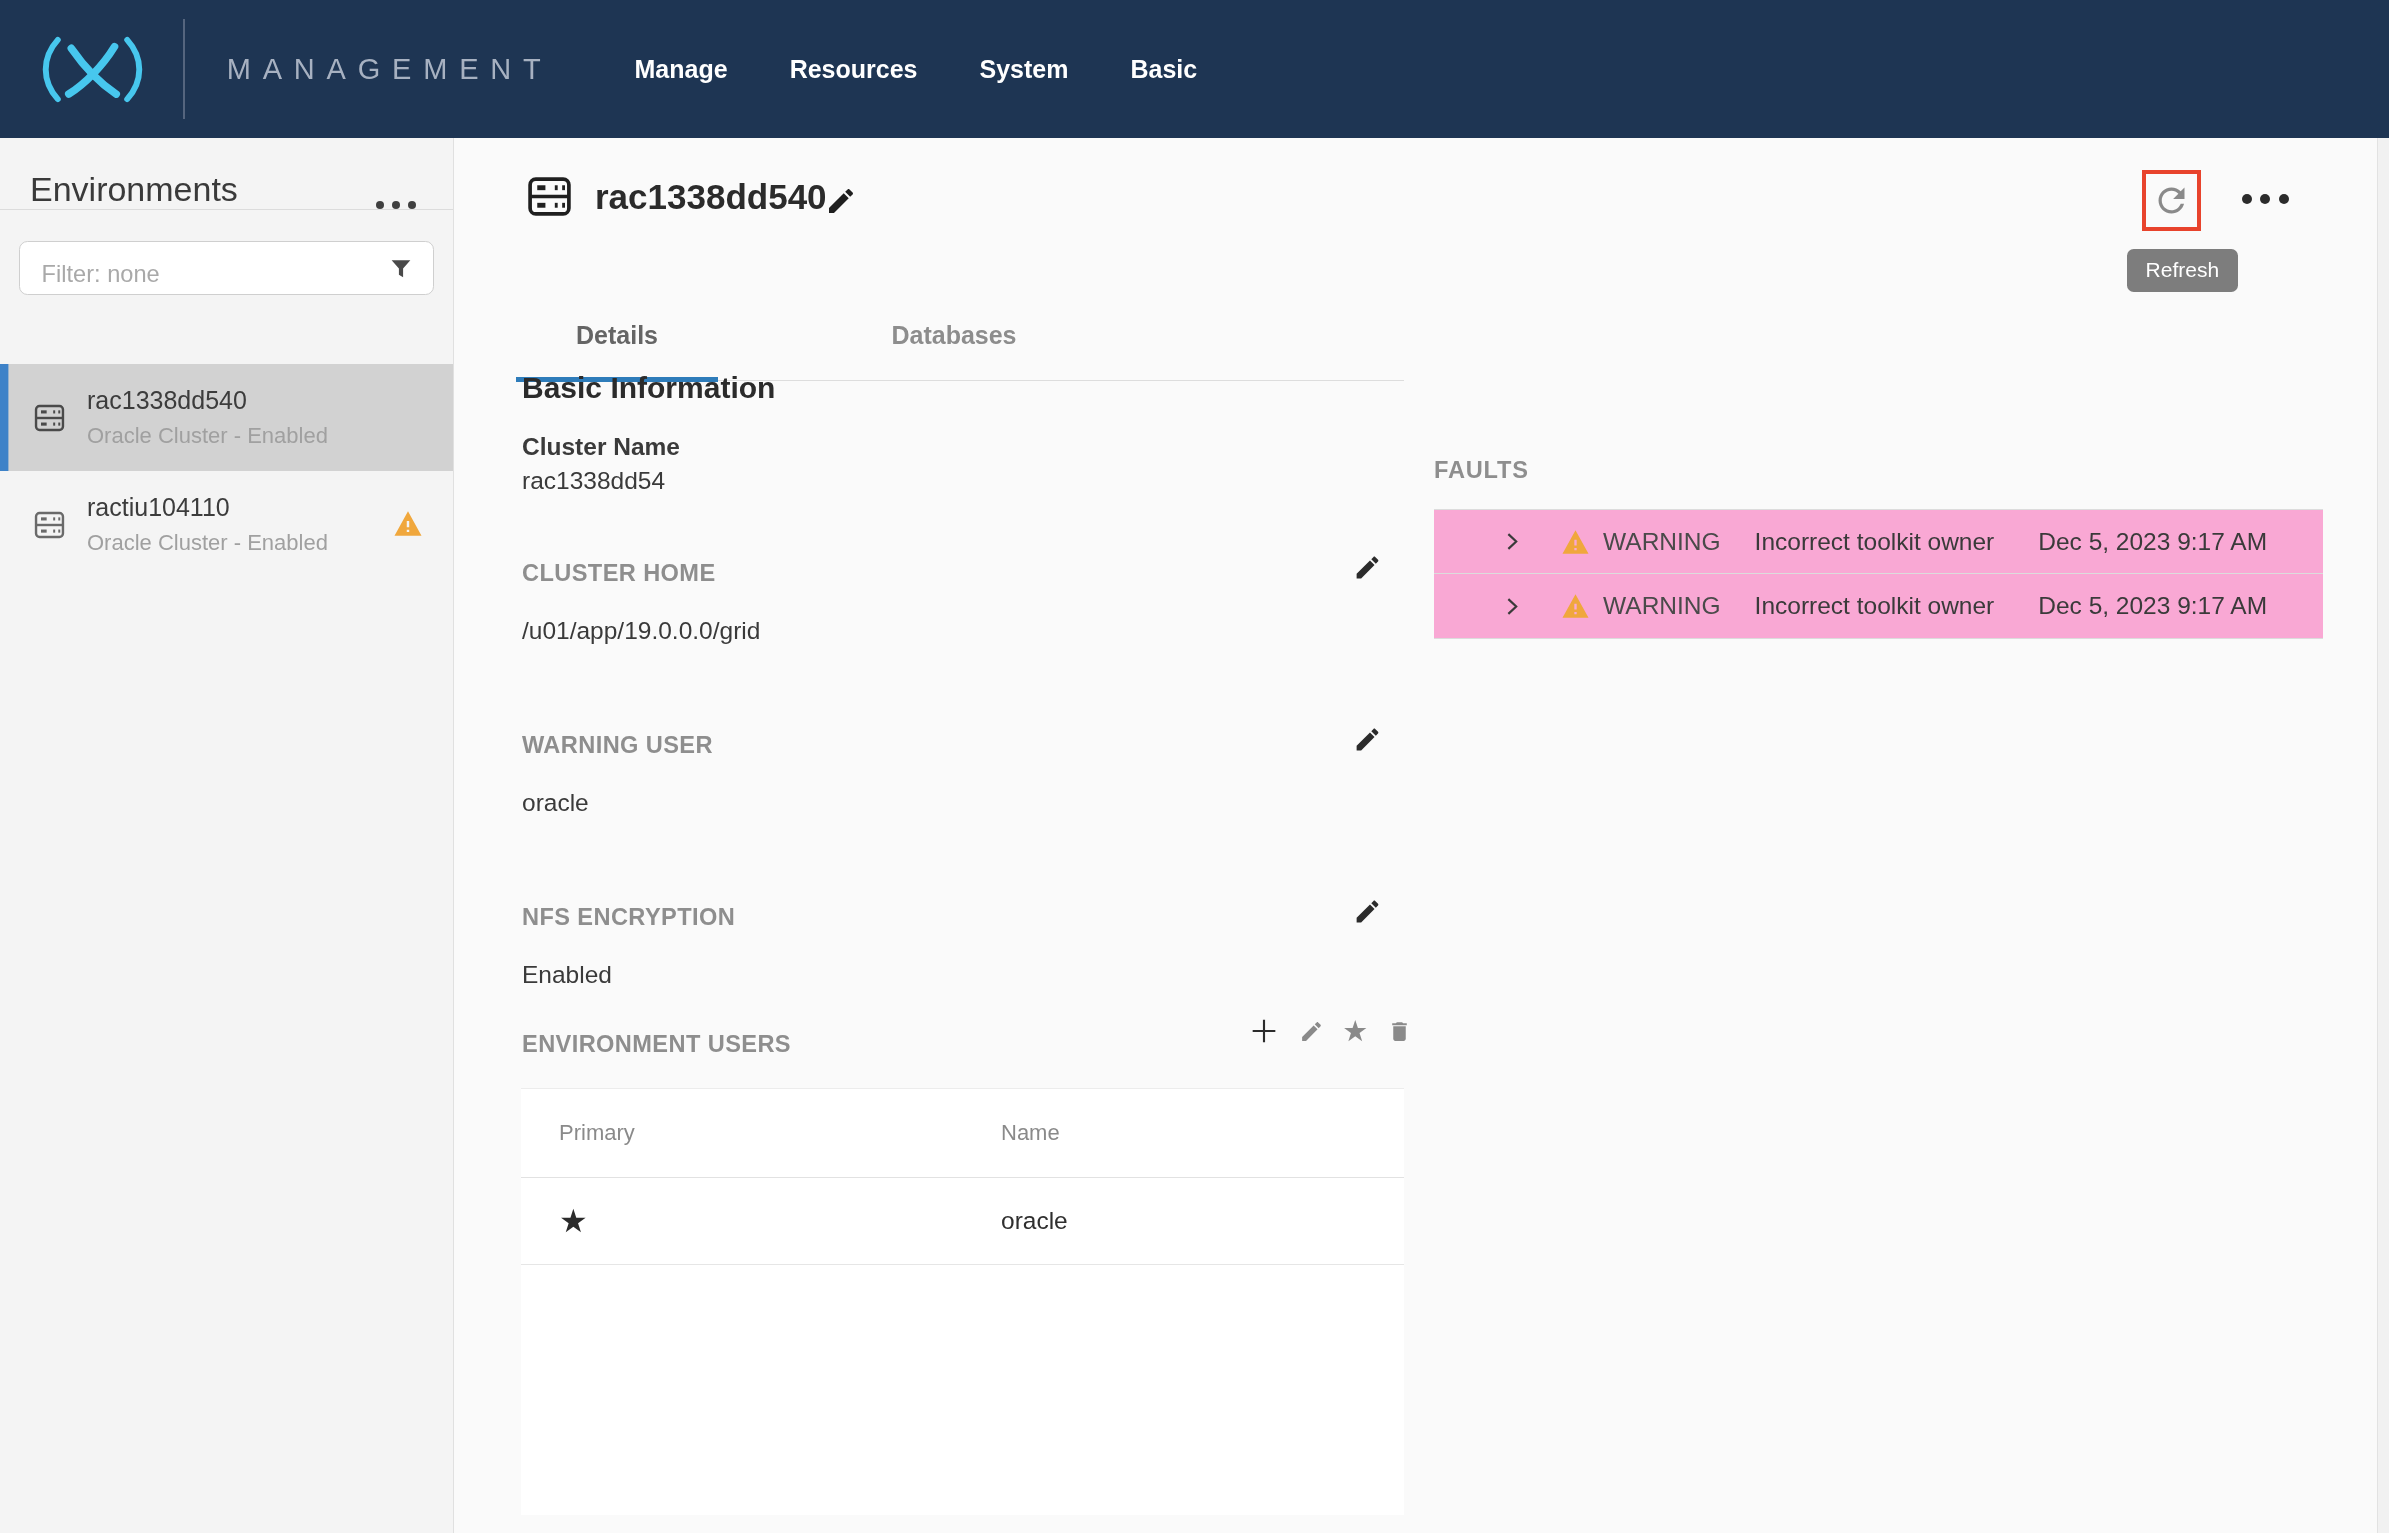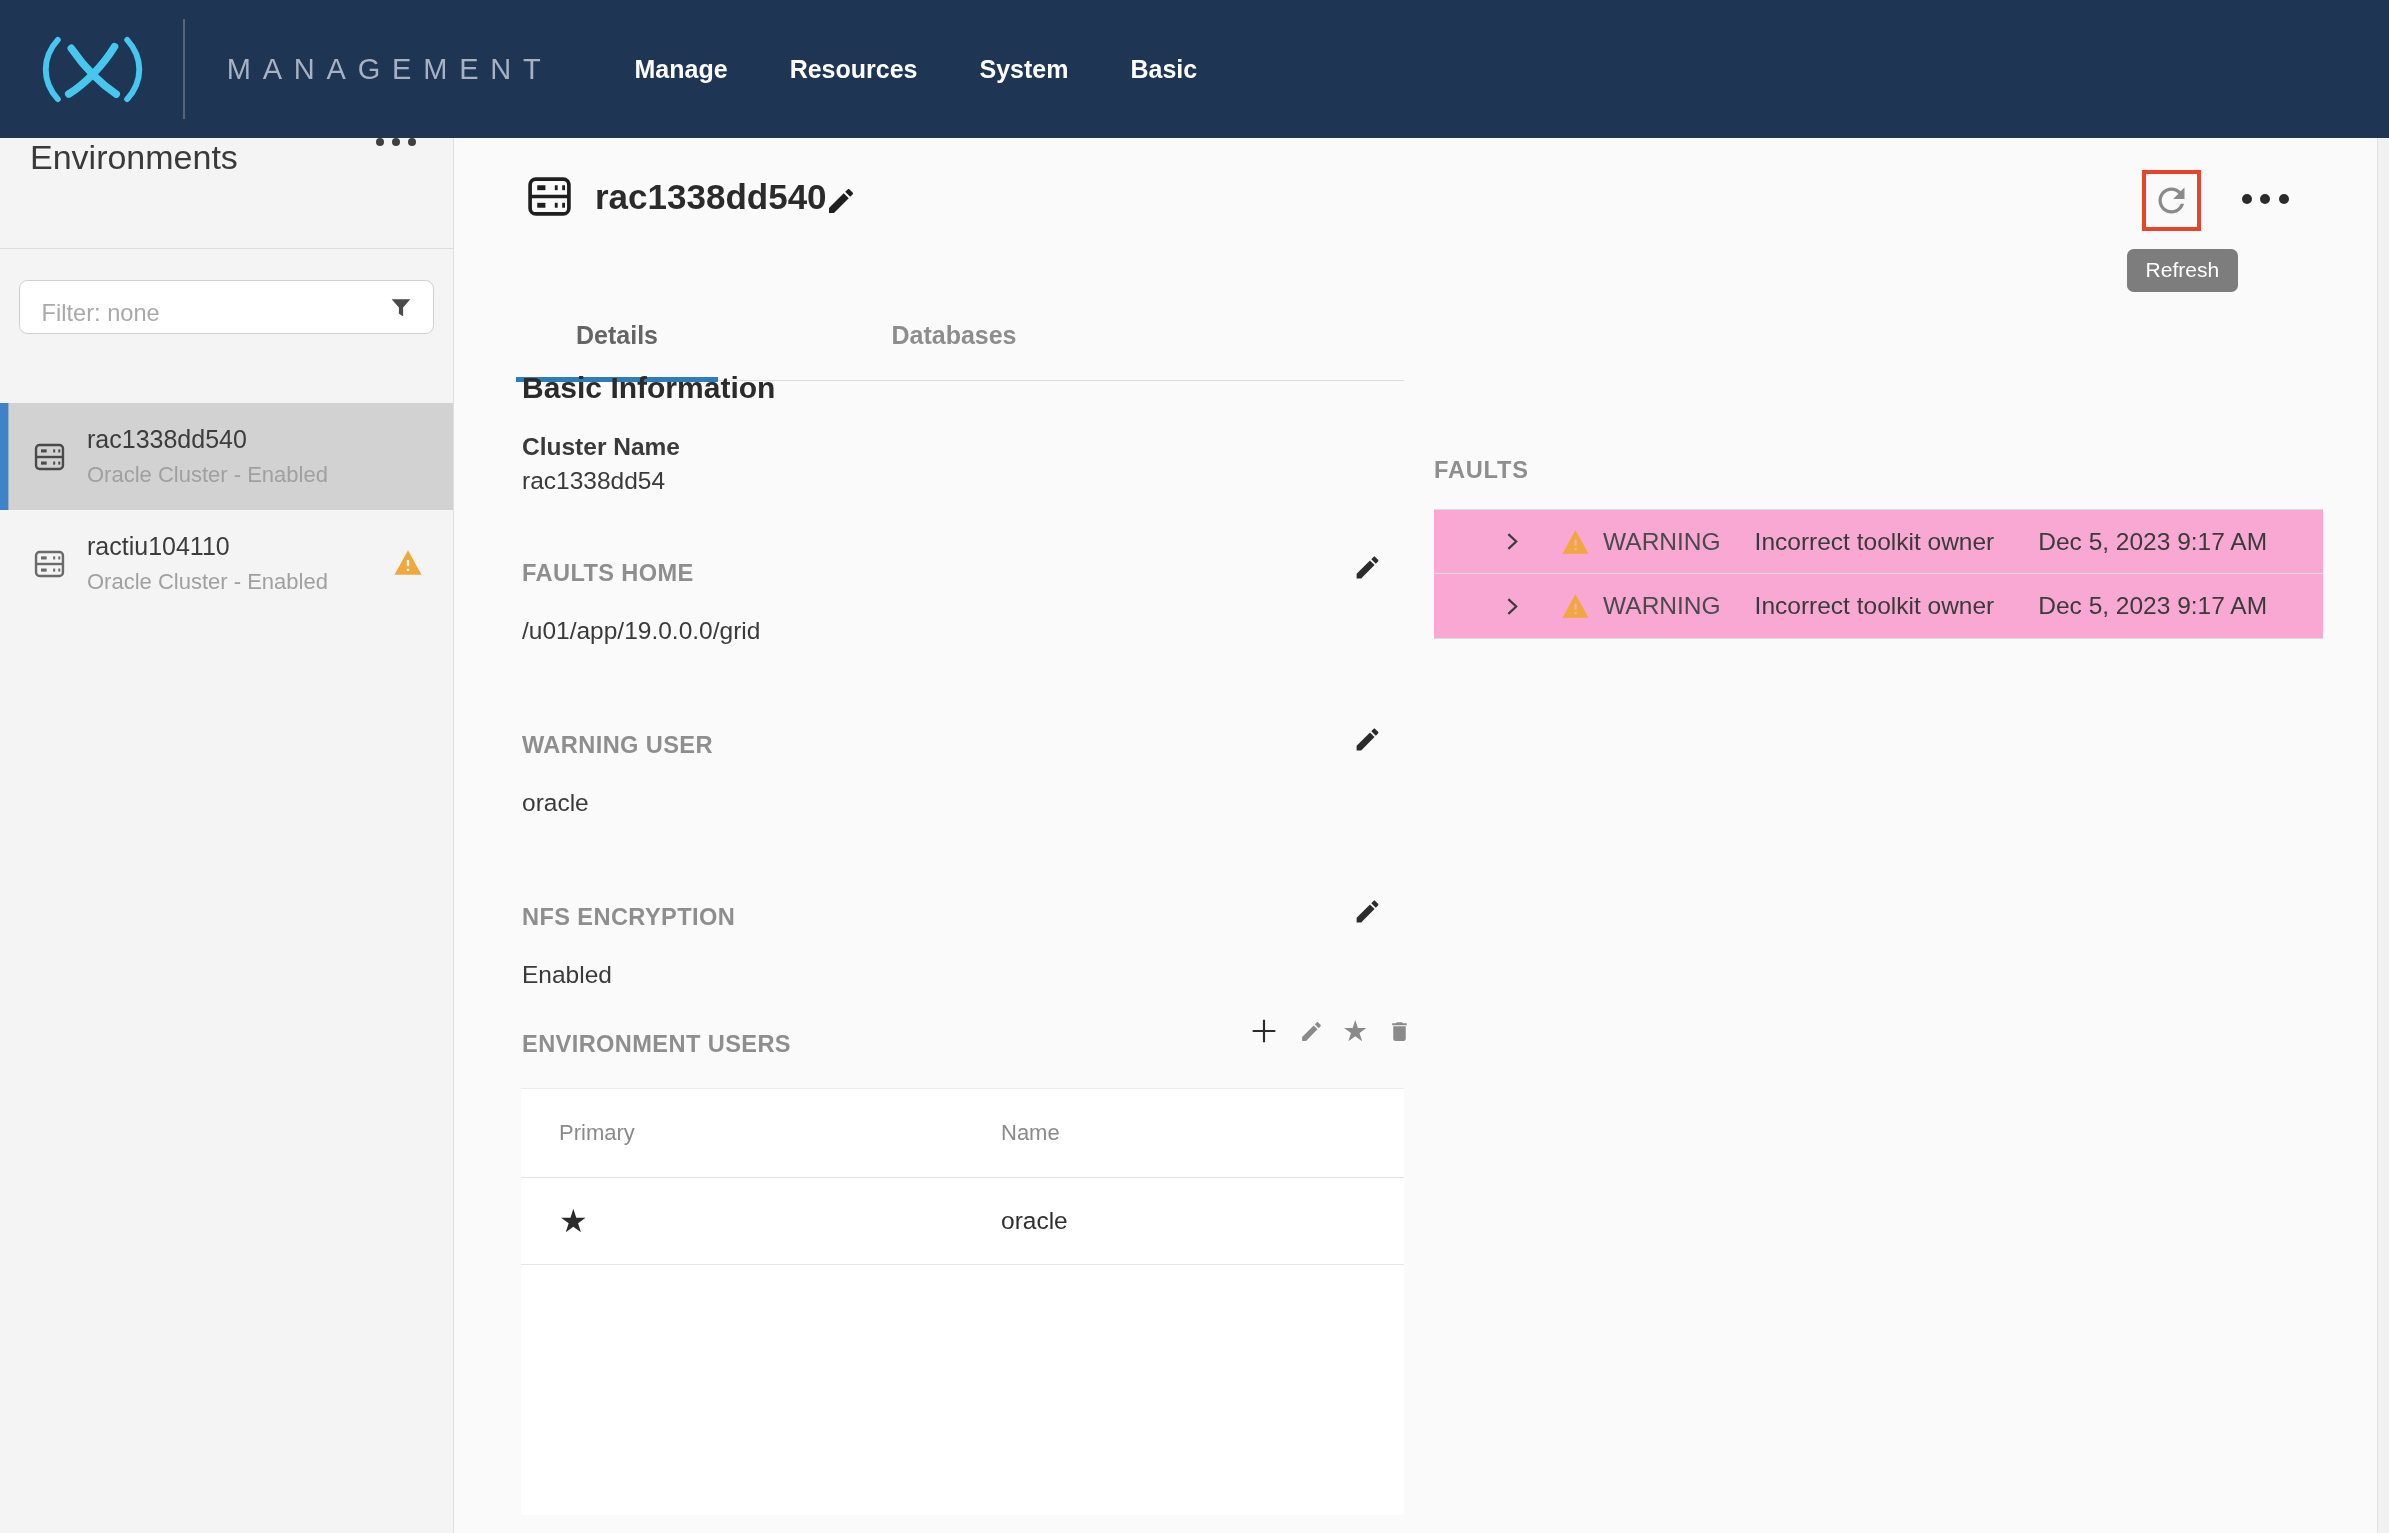--- a/index.html
+++ b/index.html
@@ -26,21 +26,21 @@
   }
   .menu { display: flex; margin-left: 74px; gap: 54px; align-items: center; }
   .menu-item { color: #ffffff; font-size: 25px; font-weight: 700; cursor: pointer; margin-left: 8px; }
 
   
   .sidebar {
     position: absolute; left: 0; top: 138px; width: 454px; bottom: 0;
     background: #f4f4f4; border-right: 0.8px solid #e0e0e0;
   }
   .sidebar-head {
-    height: 111px; display: flex; align-items: flex-start; justify-content: space-between;
+    height: 72px; display: flex; align-items: flex-end; justify-content: space-between;
     padding: 0 37px 0 30px; border-bottom: 0.8px solid #dcdcdc;
   }
   .sidebar-title { font-size: 34px; color: #3a3a3a; }
   .dots { display: flex; gap: 7.6px; align-items: center; cursor: pointer; }
   .dots i { width: 8.4px; height: 8.4px; border-radius: 50%; background: #3f3f3f; }
   .filter-wrap { margin: 31px 18.6px 0 18.6px; position: relative; }
   .filter-input {
     width: 100%; height: 54px; border: 1.7px solid #cfcfcf; border-radius: 8.4px;
     background: #fff; font-size: 23.6px; color: #555; padding: 12px 61px 0 22px;
     font-family: "Liberation Sans", sans-serif; outline: none;
@@ -246,21 +246,21 @@
   <div class="abs tabs">
     <div class="tab active">Details</div>
     <div class="tab">Databases</div>
   </div>
 
   <h2 class="abs bi-heading">Basic Information</h2>
 
   <div class="abs field-label-dark" style="left:67px; top:295px;">Cluster Name</div>
   <div class="abs field-value" style="left:67px; top:329px;">rac1338dd54</div>
 
-  <div class="abs field-label-gray" style="left:67px; top:422px;">FAULTS HOME</div>
+  <div class="abs field-label-gray" style="left:67px; top:422px;">CLUSTER HOME</div>
   <button class="abs edit-pencil" style="left:898px; top:415px;">
     <svg viewBox="0 0 24 24">
       <path d="M3 17.25V21h3.75L17.81 9.94l-3.75-3.75L3 17.25zM20.71 7.04c.39-.39.39-1.02 0-1.41l-2.34-2.34c-.39-.39-1.02-.39-1.41 0l-1.83 1.83 3.75 3.75 1.83-1.83z" fill="#2b2b2b"></path>
     </svg>
   </button>
   <div class="abs field-value" style="left:67px; top:479px;">/u01/app/19.0.0.0/grid</div>
 
   <div class="abs field-label-gray" style="left:67px; top:594px;">WARNING USER</div>
   <button class="abs edit-pencil" style="left:898px; top:587px;">
     <svg viewBox="0 0 24 24">

